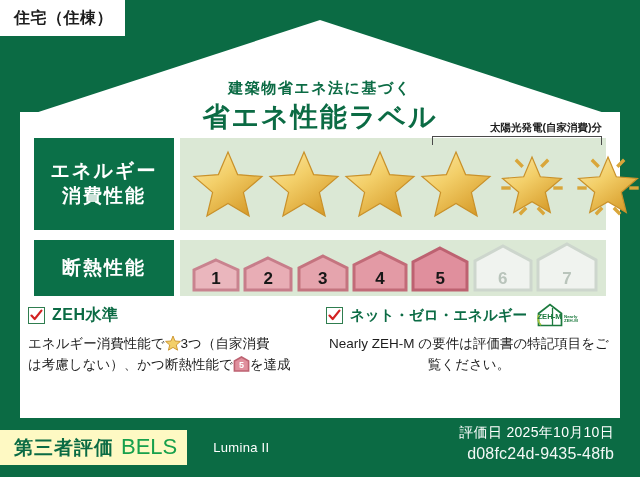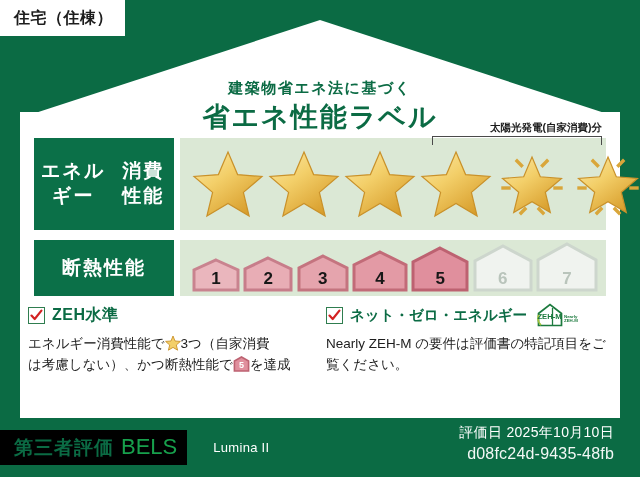--- a/index.html
+++ b/index.html
@@ -90,21 +90,21 @@
   .row {
     position: absolute;
     display: flex;
     align-items: stretch;
   }
   .row-label {
     background: #0b7048;
     color: #ffffff;
     font-weight: bold;
     display: flex;
-    flex-direction: row;
+    flex-direction: column;
     align-items: center;
     justify-content: center;
     text-align: center;
     letter-spacing: 2px;
     flex: none;
   }
   .row-value {
     background: #dbe8d5;
     flex: 1;
     position: relative;
@@ -173,21 +173,21 @@
   }
   .house-cell.off .house-num { color: #b9c4bb; }
 
   
   .note {
     position: absolute;
     top: 304px;
     width: 286px;
   }
   #note-left  { left: 28px; }
-  #note-right { left: 326px; }
+  #note-right { left: 326px; text-align: center; }
 
   .note-head {
     display: flex;
     align-items: center;
     gap: 7px;
     height: 22px;
   }
   .check-box {
     width: 17px; height: 17px;
     border: 1.5px solid #2f7d4f;
@@ -221,21 +221,21 @@
   
   #footer-left {
     position: absolute;
     left: 0;
     bottom: 12px;
     display: flex;
     align-items: center;
     gap: 10px;
   }
   #bels-box {
-    background: #000000;
+    background: #fef9c3;
     padding: 4px 10px 4px 14px;
     display: flex;
     align-items: baseline;
     gap: 7px;
   }
   #bels-jp {
     font-size: 19px;
     font-weight: bold;
     color: #0b6b44;
     letter-spacing: 1px;

